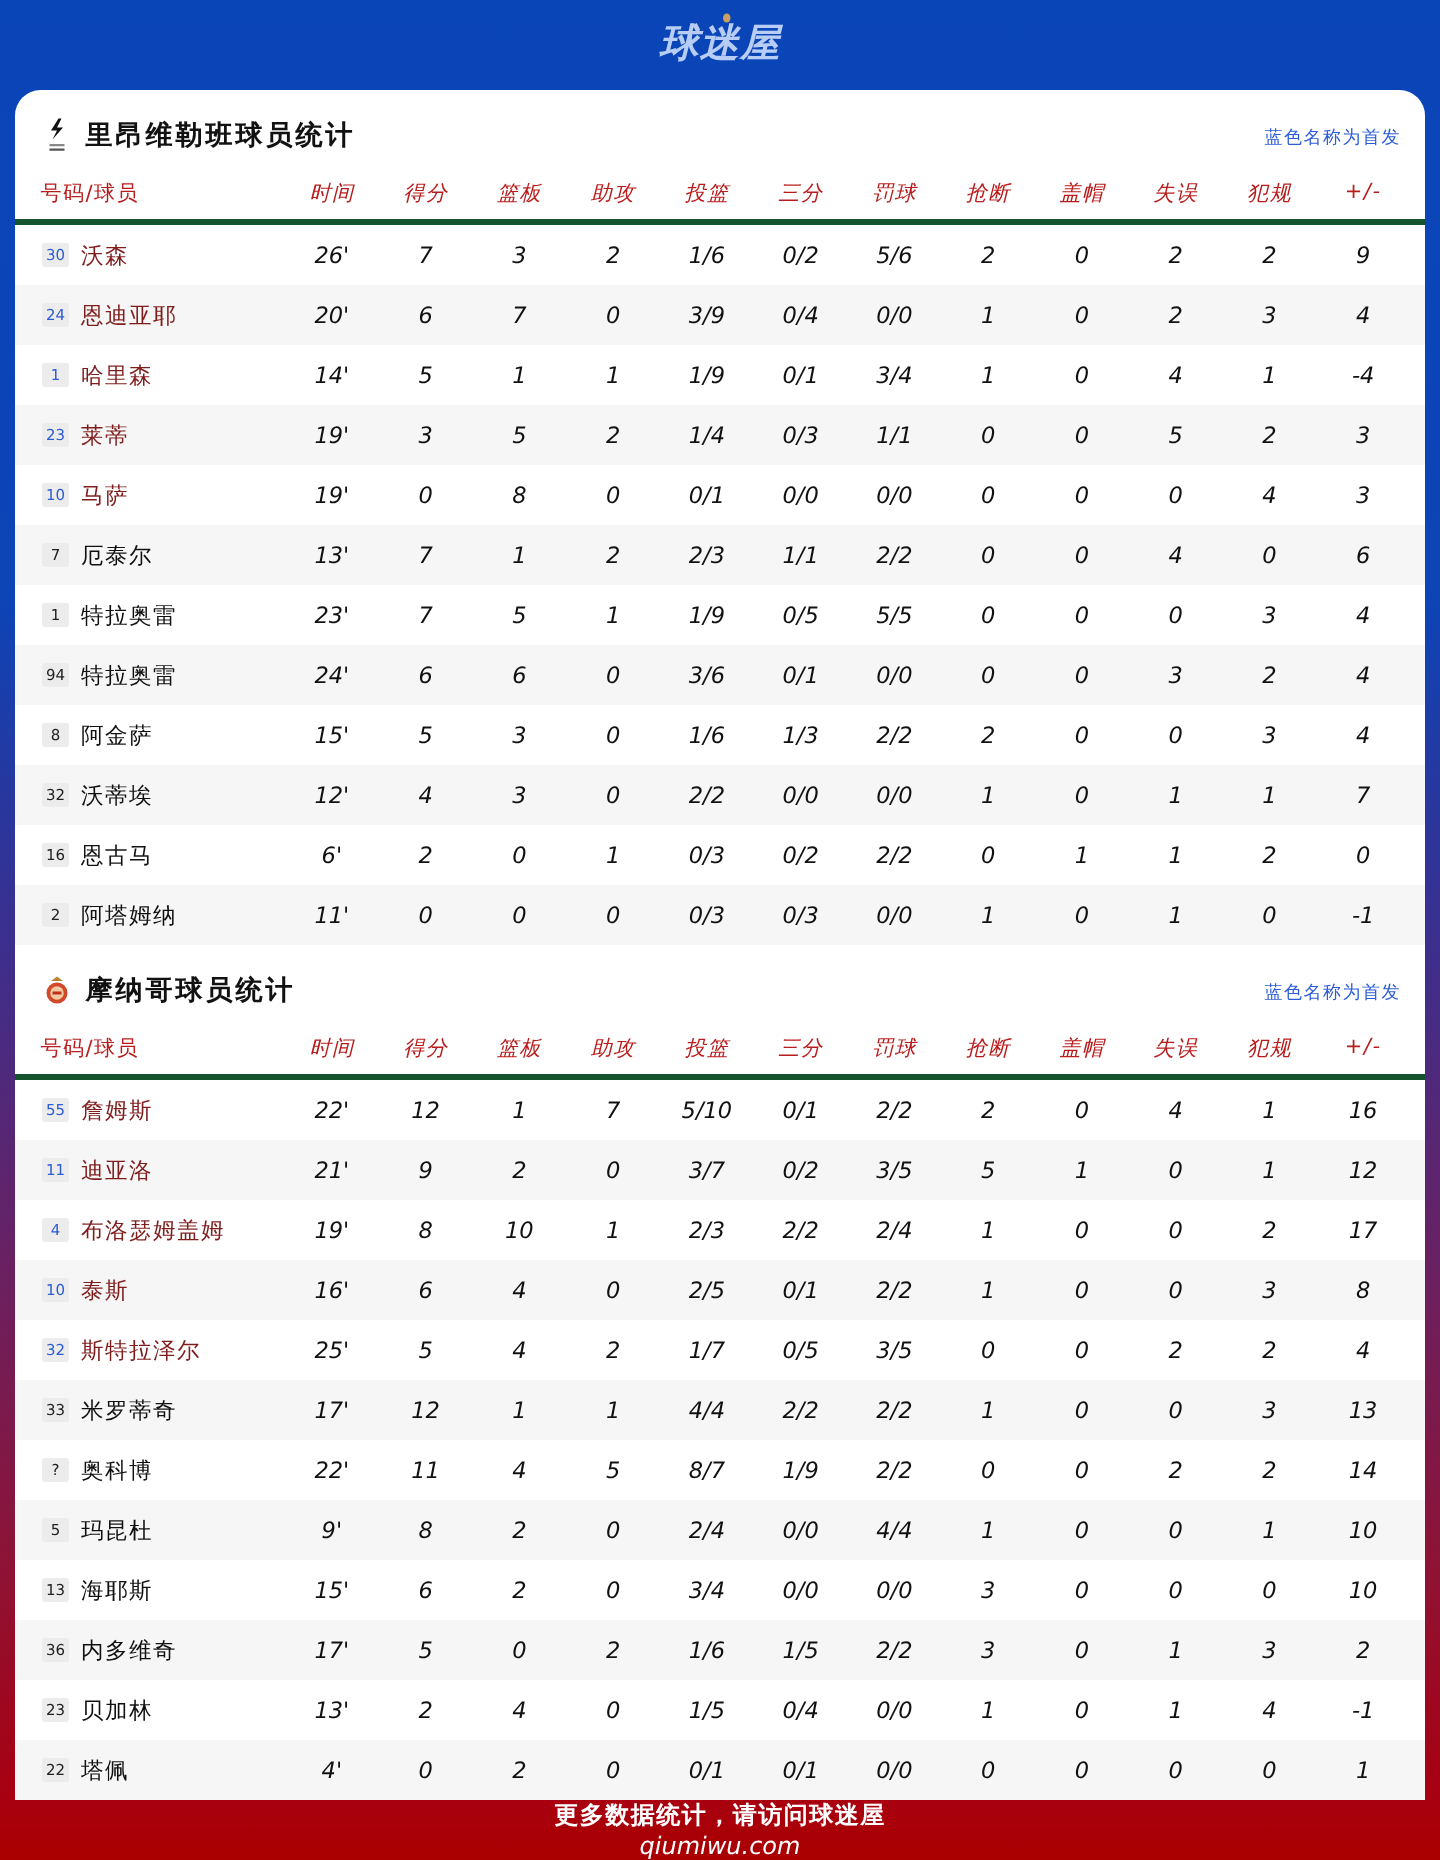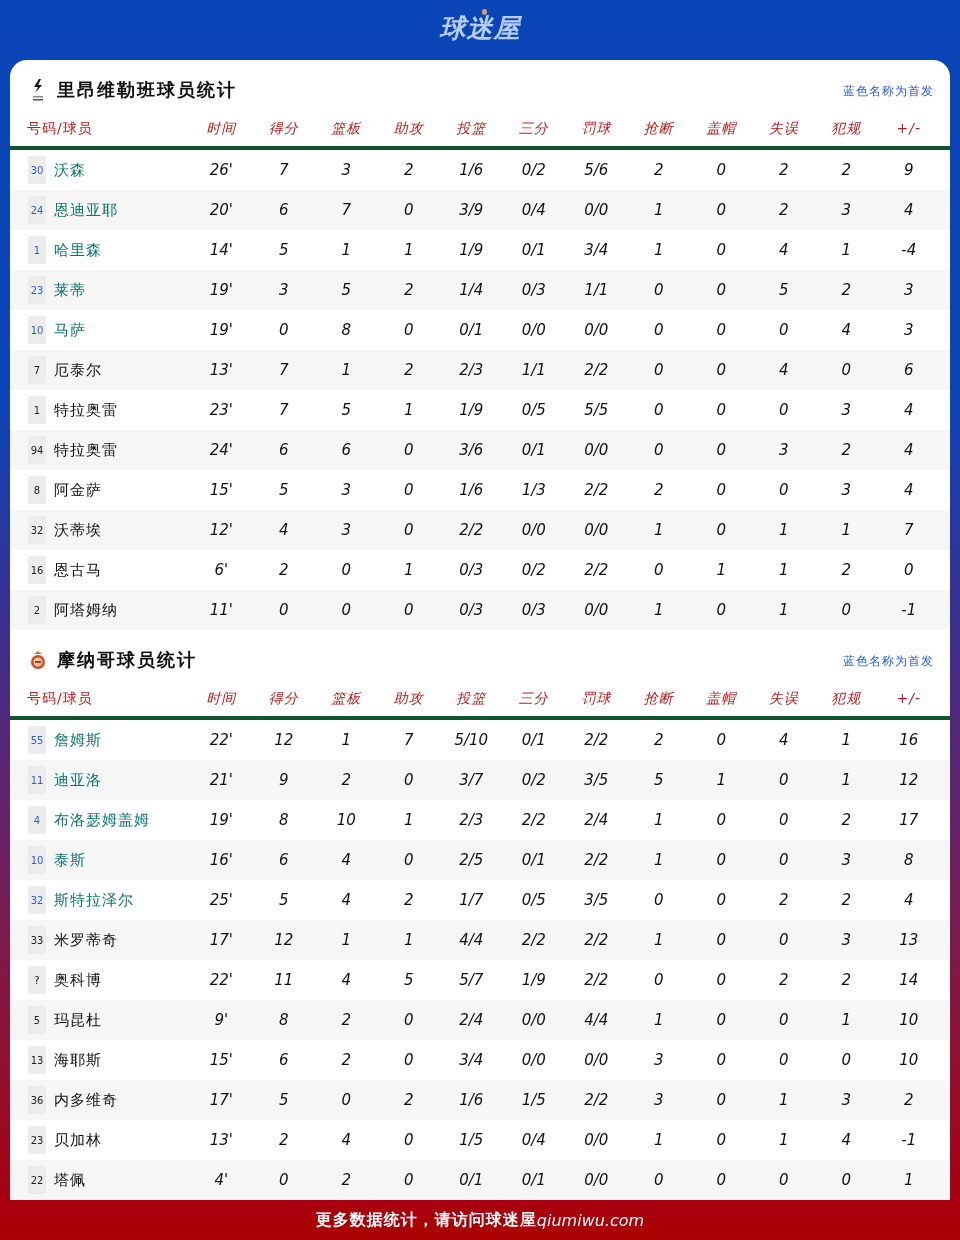--- a/index.html
+++ b/index.html
@@ -39,33 +39,33 @@
   .starter-note { font-size: 12px; color: #2c5cd6; letter-spacing: 1px; margin-top: 2px; }
   .col-head {
     height: 30px; display: flex; align-items: flex-start;
     border-bottom: 4px solid #14532d; color: #b91c1c; font-size: 14px;
   }
   .row { height: 40px; display: flex; align-items: center; font-size: 15px; color: #111; }
   .row.alt { background: #f6f6f6; }
   .c-player { width: 180px; padding-left: 18px; display: flex; align-items: center; }
   .col-head .c-player { padding-left: 17px; letter-spacing: 1px; }
   .num-badge {
-    width: 18px; height: 28px; background: #ececec; border-radius: 2px;
+    width: 18px; height: 16px; background: #ececec; border-radius: 2px;
     font-size: 10px; color: #222; display: flex; align-items: center; justify-content: center;
     margin-right: 8px; font-style: normal;
   }
   .num-badge.starter { color: #2c5cd6; }
   .pname { font-size: 15px; color: #111; letter-spacing: 1px; }
-  .pname.starter { color: #0f766e; }
+  .pname.starter { color: #7f1d1d; }
   .c { width: 62.5px; text-align: center; font-style: italic; }
   .col-head .c { font-style: italic; letter-spacing: 1px; }
   .footer {
     position: absolute; left: 0; bottom: 0; width: 960px; height: 40px;
     display: flex; align-items: center; justify-content: center;
-    color: #fff; font-size: 16px; font-weight: bold; letter-spacing: 1px;
+    color: #fff; font-size: 16px; font-weight: bold; letter-spacing: 1px; flex-direction: column;
   }
   .footer .url { font-style: italic; font-weight: normal; letter-spacing: 0; }
 </style>
 </head>
 <body>
 
 <div class="top-header">
   <div class="logo">
     <span>球迷屋</span>
     <span class="dot"></span>
@@ -459,21 +459,21 @@
       </div>
       <div class="row">
         <div class="c-player">
           <span class="num-badge">?</span>
           <span class="pname">奥科博</span>
         </div>
         <div class="c">22'</div>
         <div class="c">11</div>
         <div class="c">4</div>
         <div class="c">5</div>
-        <div class="c">5/7</div>
+        <div class="c">8/7</div>
         <div class="c">1/9</div>
         <div class="c">2/2</div>
         <div class="c">0</div>
         <div class="c">0</div>
         <div class="c">2</div>
         <div class="c">2</div>
         <div class="c">14</div>
       </div>
       <div class="row alt">
         <div class="c-player">

